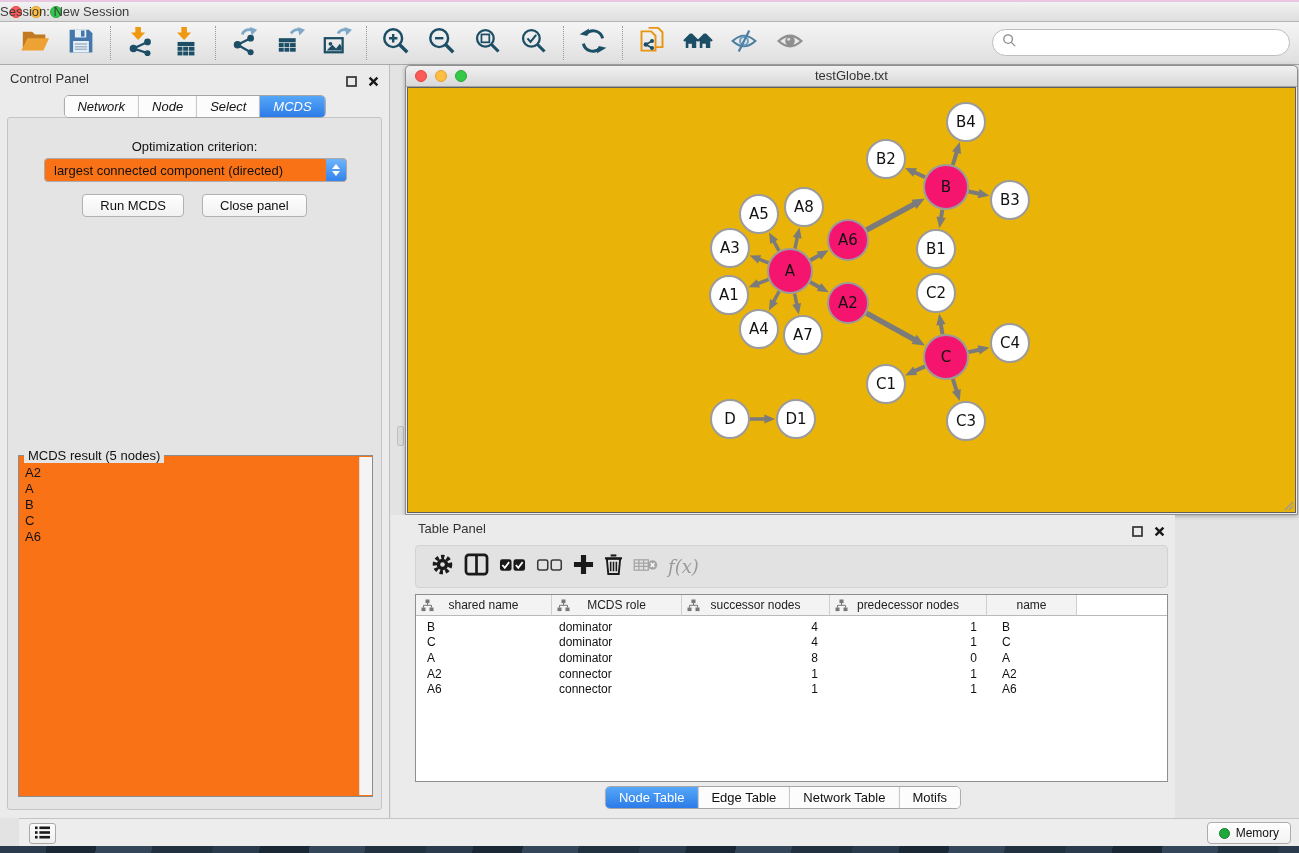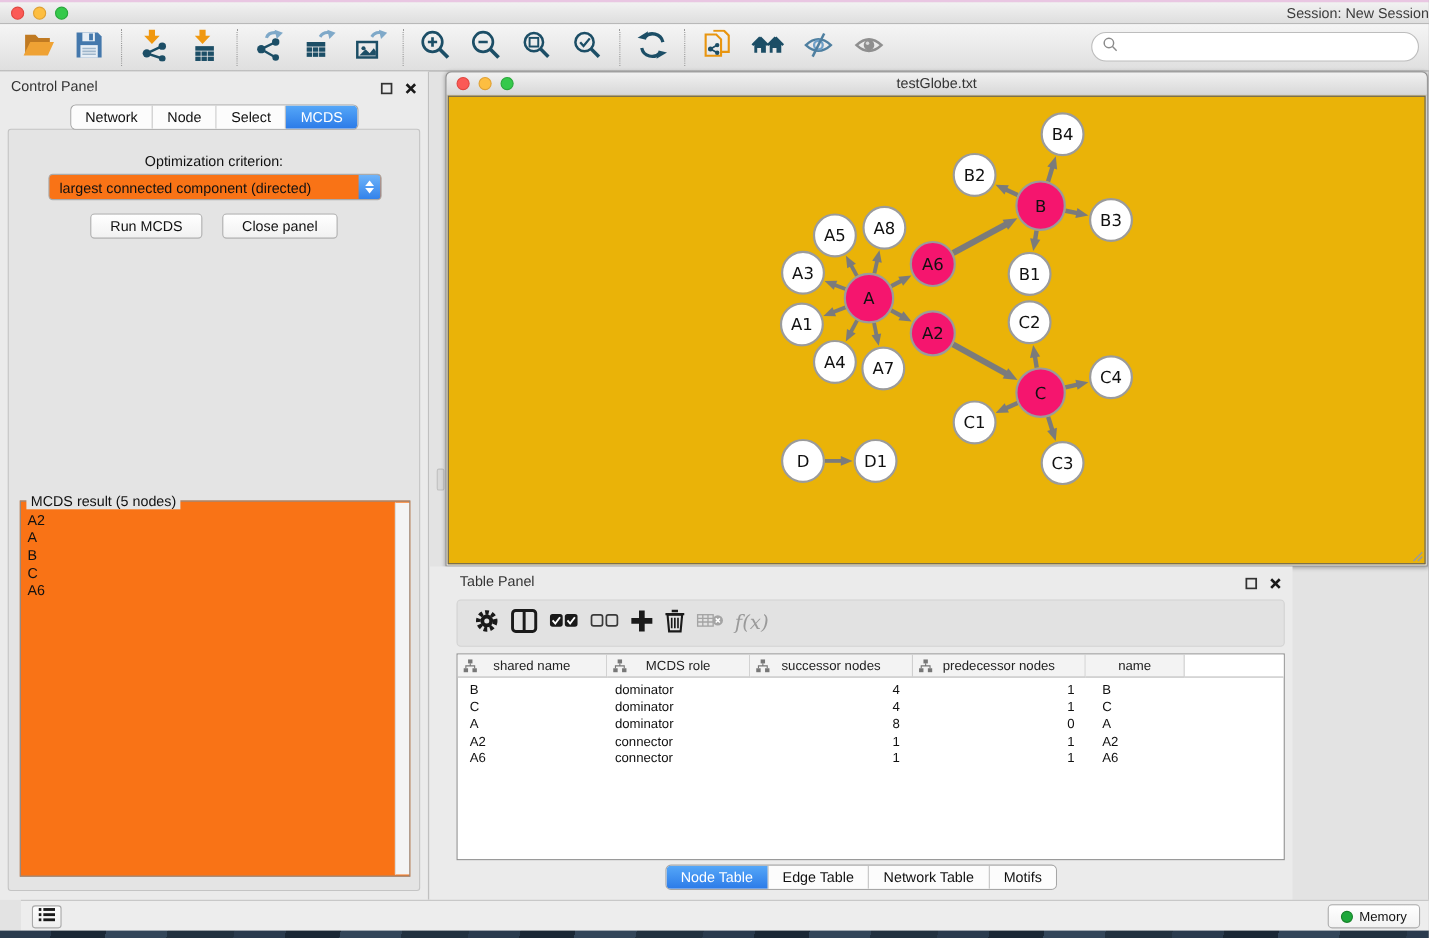--- a/index.html
+++ b/index.html
@@ -3,22 +3,22 @@
 <meta charset="utf-8">
 <style>
   * { margin:0; padding:0; box-sizing:border-box; }
   body { background:#444; }
   #app { width:1299px; height:853px; position:relative; background:#E3E3E3;
          font-family:"Liberation Sans",sans-serif; overflow:hidden; -webkit-font-smoothing:antialiased; }
 
   
   .titlebar { position:absolute; top:0; left:0; right:0; height:22px;
     background:linear-gradient(#F2F2F2,#DEDEDE); border-top:2px solid #E9C6E2; border-bottom:1px solid #B4B4B4; }
-  .titlebar .app-title { position:absolute; left:0; right:0; top:0; text-align:right;
-    font-size:13px; line-height:20px; color:#3C3C3C;padding-left:41px; }
+  .titlebar .app-title { position:absolute; left:0; right:0; top:0; text-align:left;
+    font-size:13px; line-height:20px; color:#3C3C3C; }
   .tl-dots { position:absolute; left:10px; top:4px; display:flex; gap:8px; }
   .dot { width:12px; height:12px; border-radius:50%; }
   .dot.red { background:#FB5A56; border:1px solid #E04741; }
   .dot.yellow { background:#FDBE41; border:1px solid #DFA135; }
   .dot.green { background:#35C94B; border:1px solid #2AA73C; }
 
   
   .toolbar { position:absolute; top:22px; left:0; right:0; height:43px;
     background:linear-gradient(#F5F5F5,#DFDFDF); border-bottom:1px solid #A9A9A9;
     display:flex; align-items:center; padding:0 6px; }
@@ -28,21 +28,21 @@
   .search-box { position:absolute; right:9px; top:7px; width:298px; height:27px;
     background:#fff; border:1px solid #BDBDBD; border-radius:14px; display:flex; align-items:center; padding-left:9px; }
 
   
   .control-panel { position:absolute; top:65px; left:0; width:390px; height:753px;
     background:#EBEBEB; border-right:1px solid #C0C0C0; }
   .panel-header { position:relative; height:27px; }
   .panel-title { position:absolute; left:10px; top:0; font-size:13px; line-height:27px; color:#333; }
   .panel-header-icons { position:absolute; right:10px; top:8px; display:flex; gap:11px; align-items:center; }
   .cp-tabs { position:absolute; top:30px; left:50%; transform:translateX(-50%); display:flex;
-    height:23px; border:1px solid #A6A6A6; border-radius:5px; overflow:hidden; background:#FCFCFC; z-index:2; }
+    height:23px; border:1px solid #A6A6A6; border-radius:5px; overflow:hidden; background:#FCFCFC; z-index:2;font-style:italic; }
   .seg-tab { padding:0 13px; font-size:13px; line-height:21px; color:#111; background:#FCFCFC;
     border-right:1px solid #BFBFBF; white-space:nowrap; }
   .seg-tab:last-child { border-right:none; }
   .seg-tab.active { background:linear-gradient(#55A7F8,#2C7BE8); color:#fff; }
   .cp-content { position:absolute; top:52px; left:7px; right:7px; bottom:8px;
     background:#E4E4E4; border:1px solid #C4C4C4; border-radius:3px; }
   .opt-label { position:absolute; top:21px; left:0; right:0; text-align:center; font-size:13px; color:#111; }
   .opt-select { position:absolute; top:40px; left:36px; right:34px; height:24px; background:#f97316;
     border:1px solid #ABABAB; border-radius:4px; display:flex; align-items:center; overflow:hidden; }
   .opt-select-text { flex:1; padding-left:9px; font-size:13px; color:#111; white-space:nowrap; }

